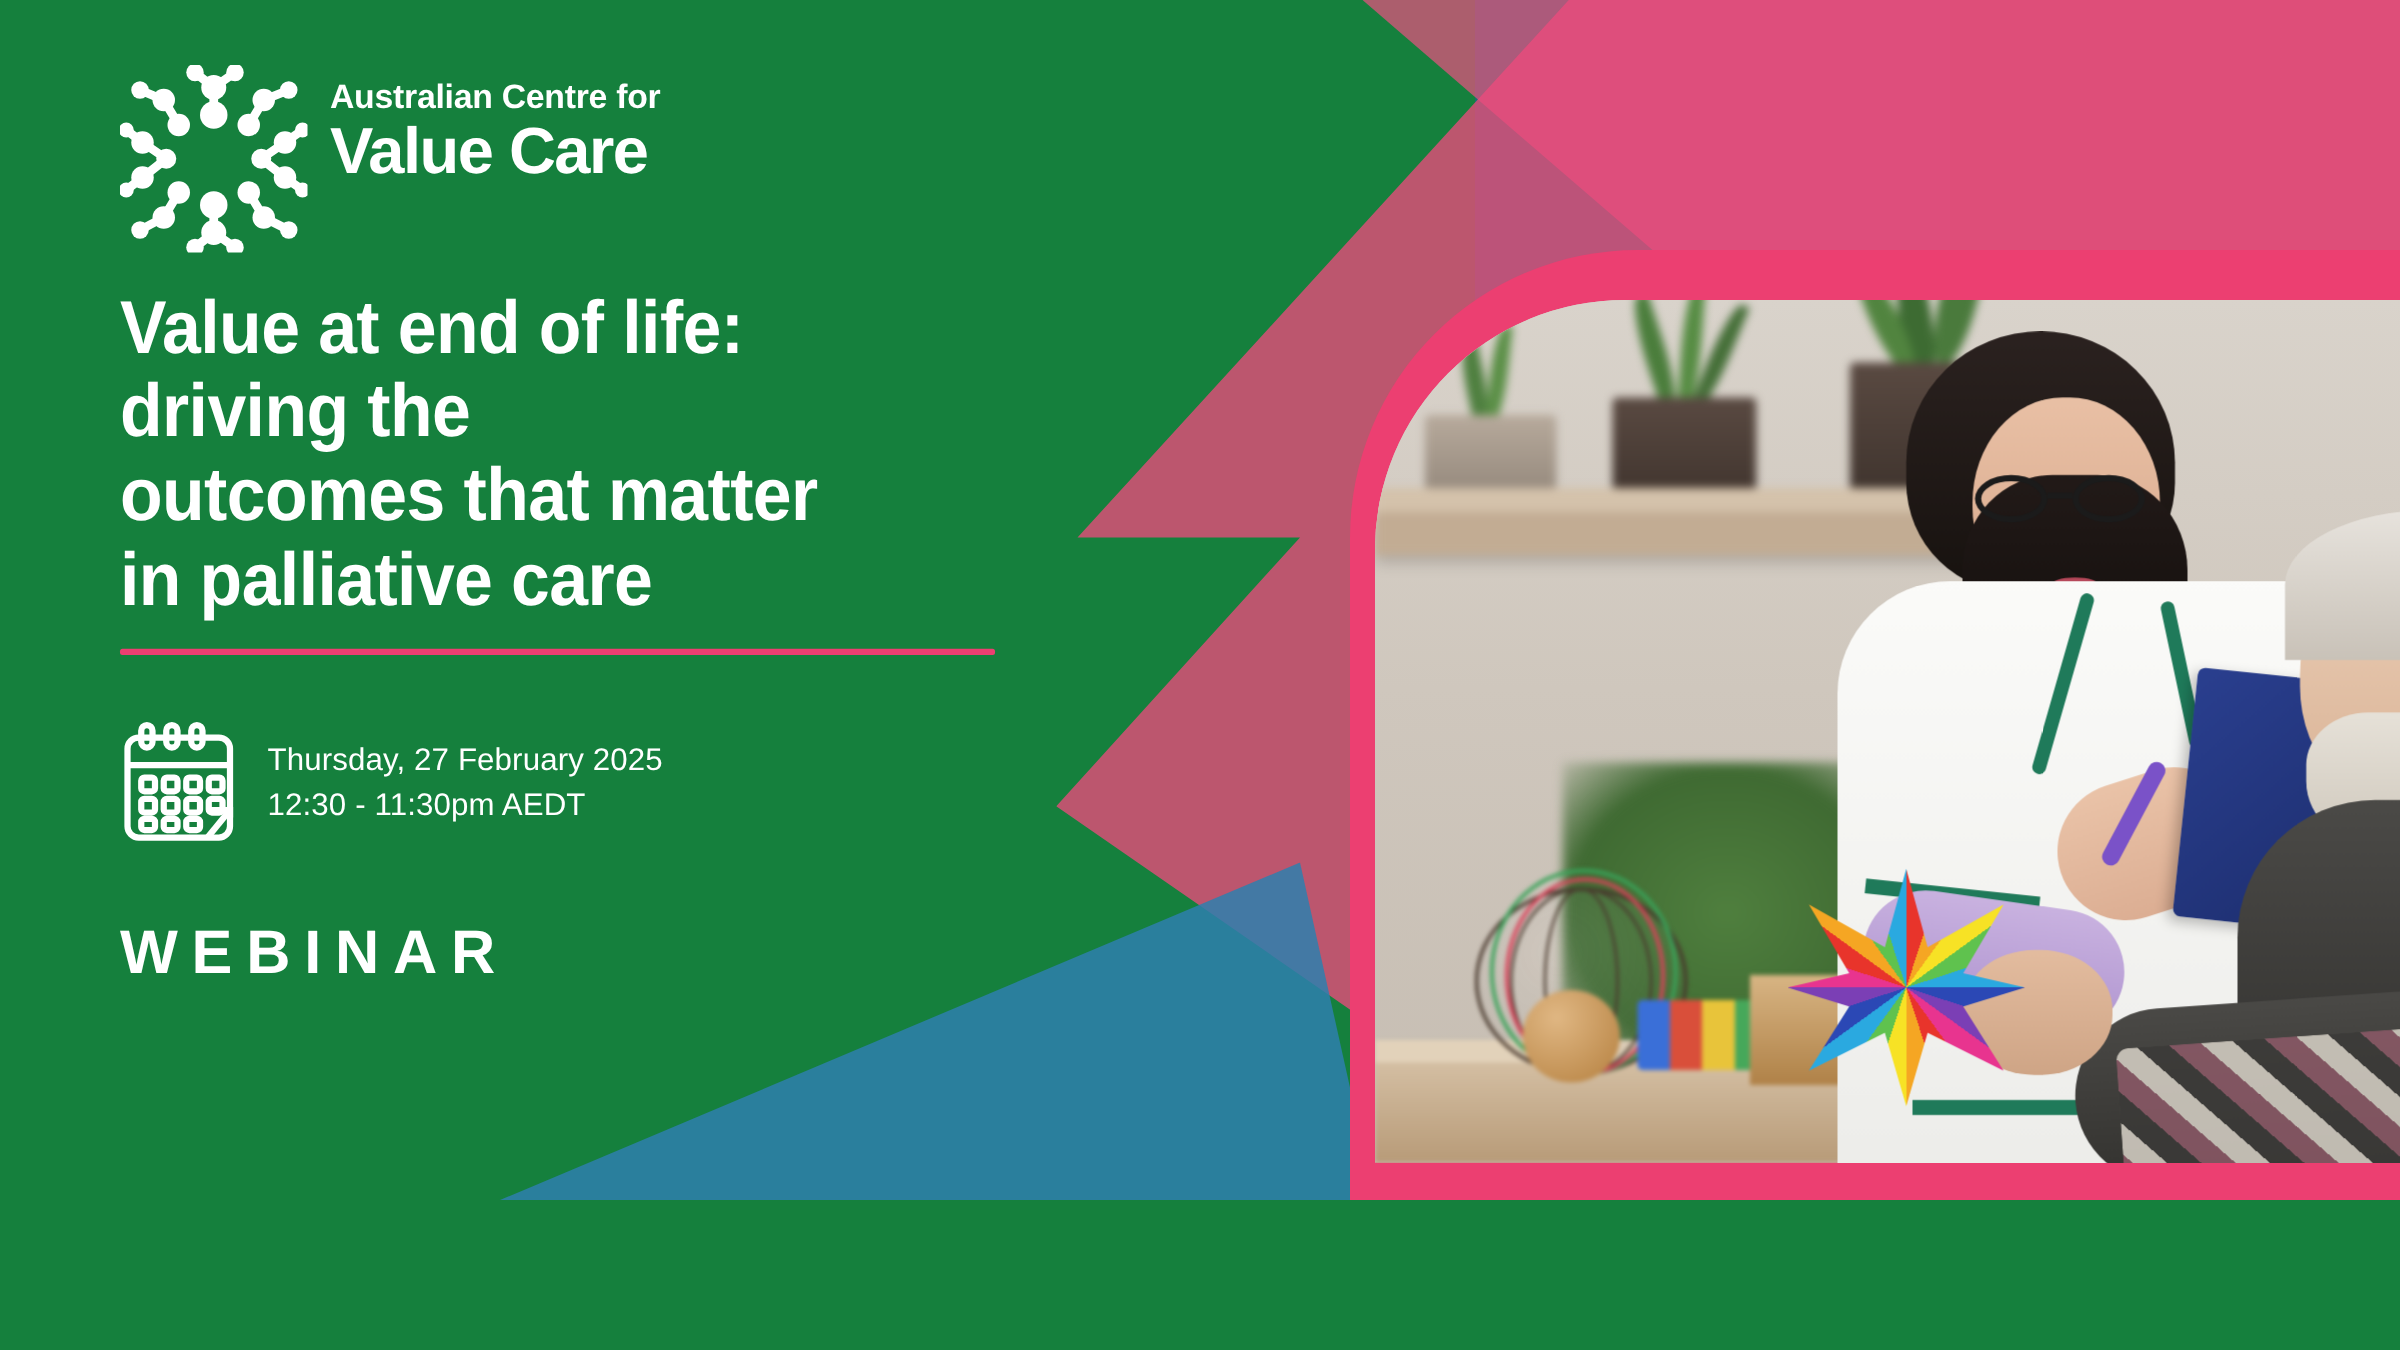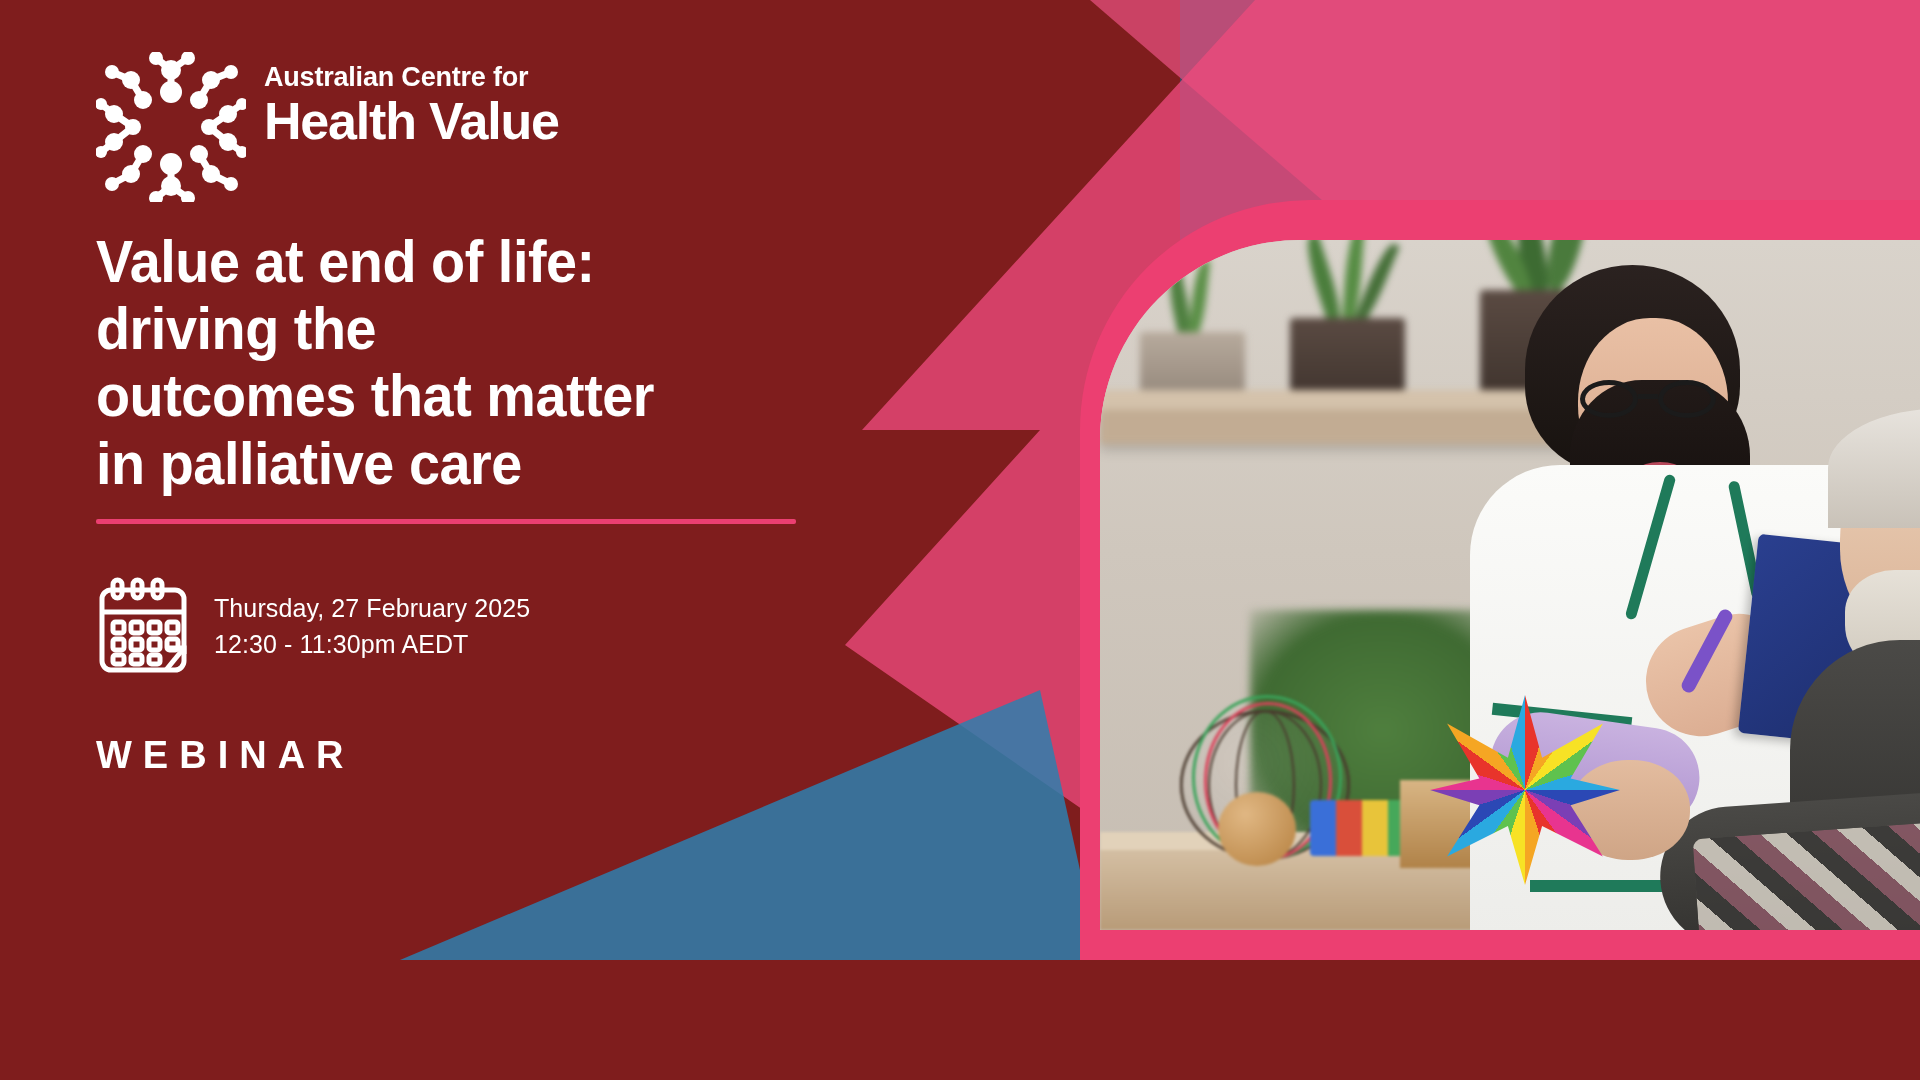--- a/index.html
+++ b/index.html
@@ -1,19 +1,19 @@
 <!DOCTYPE html>
 <html><head>
 <meta charset="utf-8">
 <style>
   html,body{margin:0;padding:0;background:#fff;}
   *{box-sizing:border-box;}
   .stage{
     position:relative;width:1920px;height:1080px;overflow:hidden;
-    background:#7f1d1d;
+    background:#15803d;
     font-family:"Liberation Sans", sans-serif;
   }
 
   
   .layer{position:absolute;top:0;left:0;width:1920px;height:1080px;}
 
   .poly-pink-trans{
     position:absolute;inset:0;
     background:#ec4a7c;opacity:.78;
     clip-path:polygon(1255px 0, 1920px 0, 1920px 960px, 1300px 960px, 845px 645px, 1040px 430px, 862px 430px);
@@ -163,21 +163,21 @@
     font-family:"Liberation Sans Narrow","Liberation Sans",sans-serif;
     transform:scaleX(.93);transform-origin:left center;
   }
   .rule{width:700px;height:5px;background:#ec3f71;margin-top:22px;border-radius:2px;}
 
   .when{display:flex;align-items:center;margin-top:52px;}
   .cal{flex:0 0 auto;width:94px;height:100px;}
   .when-text{margin-left:24px;color:#fff;font-size:25px;line-height:1.45;letter-spacing:.1px;}
 
   .webinar{
-    color:#fff;font-weight:bold;font-size:38px;letter-spacing:11px;margin-top:58px;
+    color:#fff;font-weight:bold;font-size:49px;letter-spacing:11px;margin-top:58px;
   }
 
   
   .footer{
     position:absolute;left:0;bottom:0;width:1920px;height:134px;background:#ec3f71;
     display:flex;align-items:center;
   }
   .footer-text{
     margin-left:118px;color:#fff;font-weight:bold;font-size:39px;letter-spacing:-.2px;
     font-family:"Liberation Sans Narrow","Liberation Sans",sans-serif;
@@ -328,21 +328,21 @@
               <path d="M75 134 L60 146"></path>
             <path d="M35 122 L16 132"></path>
               <path d="M18 90 L5 100"></path>
             <path d="M18 62 L5 52"></path>
               <path d="M35 28 L16 20"></path>
           </g>
         </svg>
       </div>
       <div class="logo-words">
         <div class="lw-top">Australian Centre for</div>
-        <div class="lw-big">Health Value</div>
+        <div class="lw-big">Value Care</div>
       </div>
     </div>
 
     <div class="headline">
       <div>Value at end of life:</div>
       <div>driving the</div>
       <div>outcomes that matter</div>
       <div>in palliative care</div>
     </div>
 

